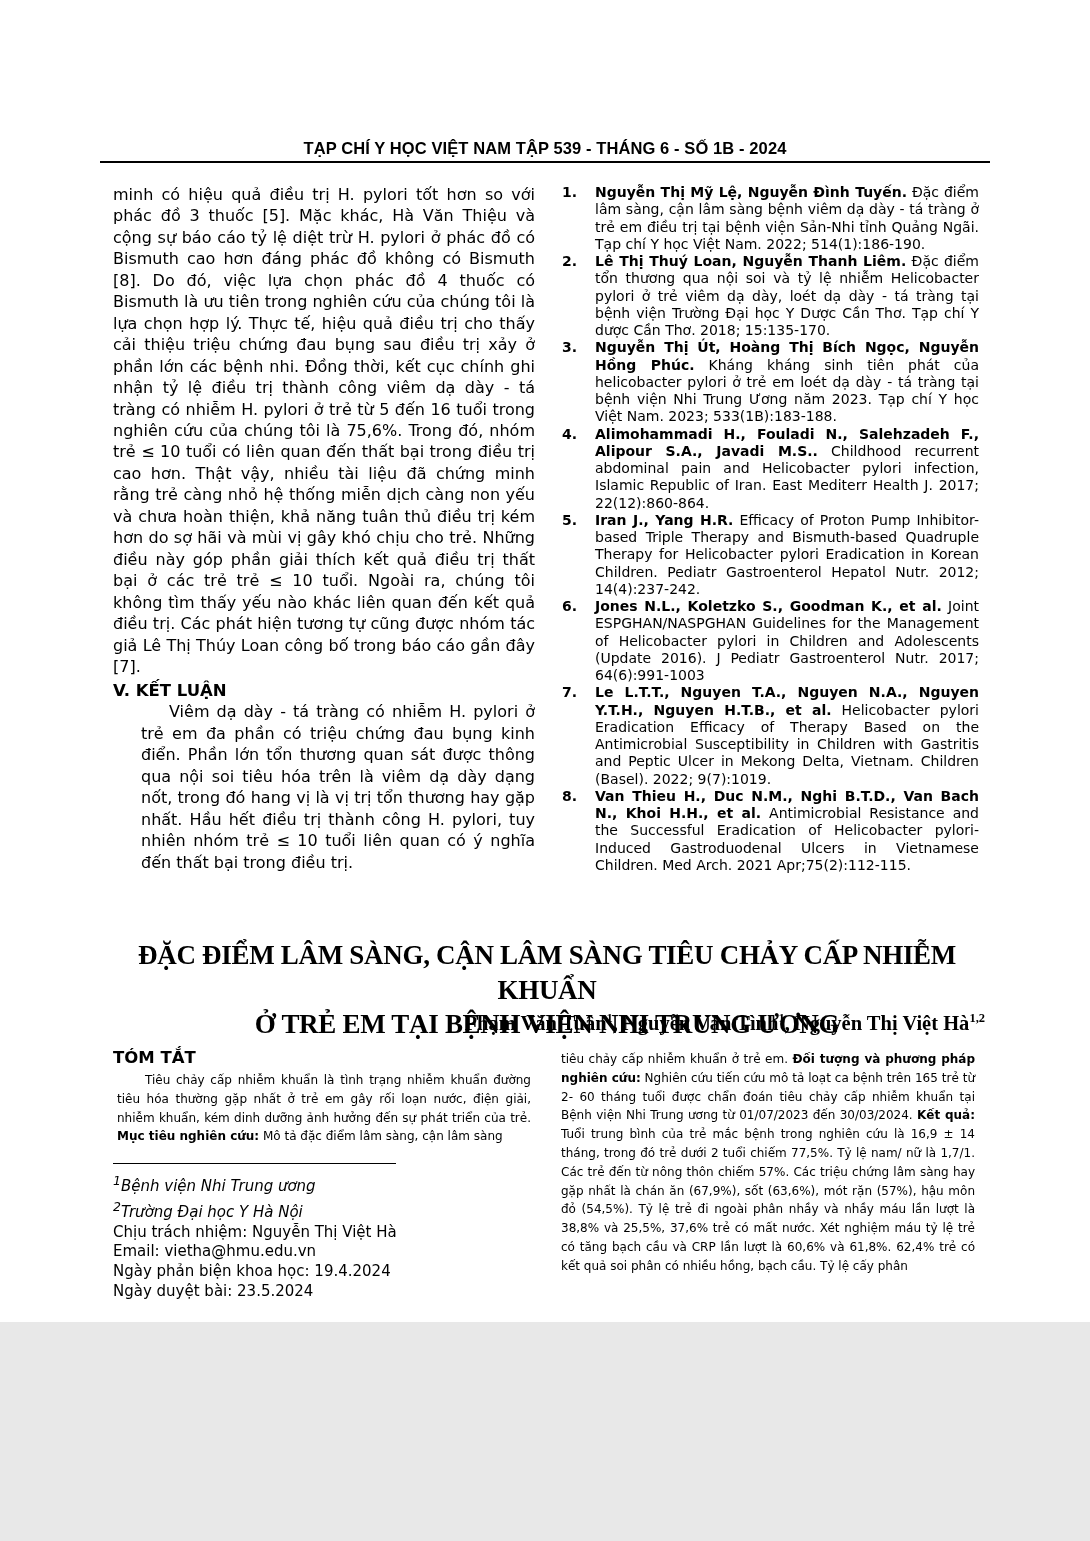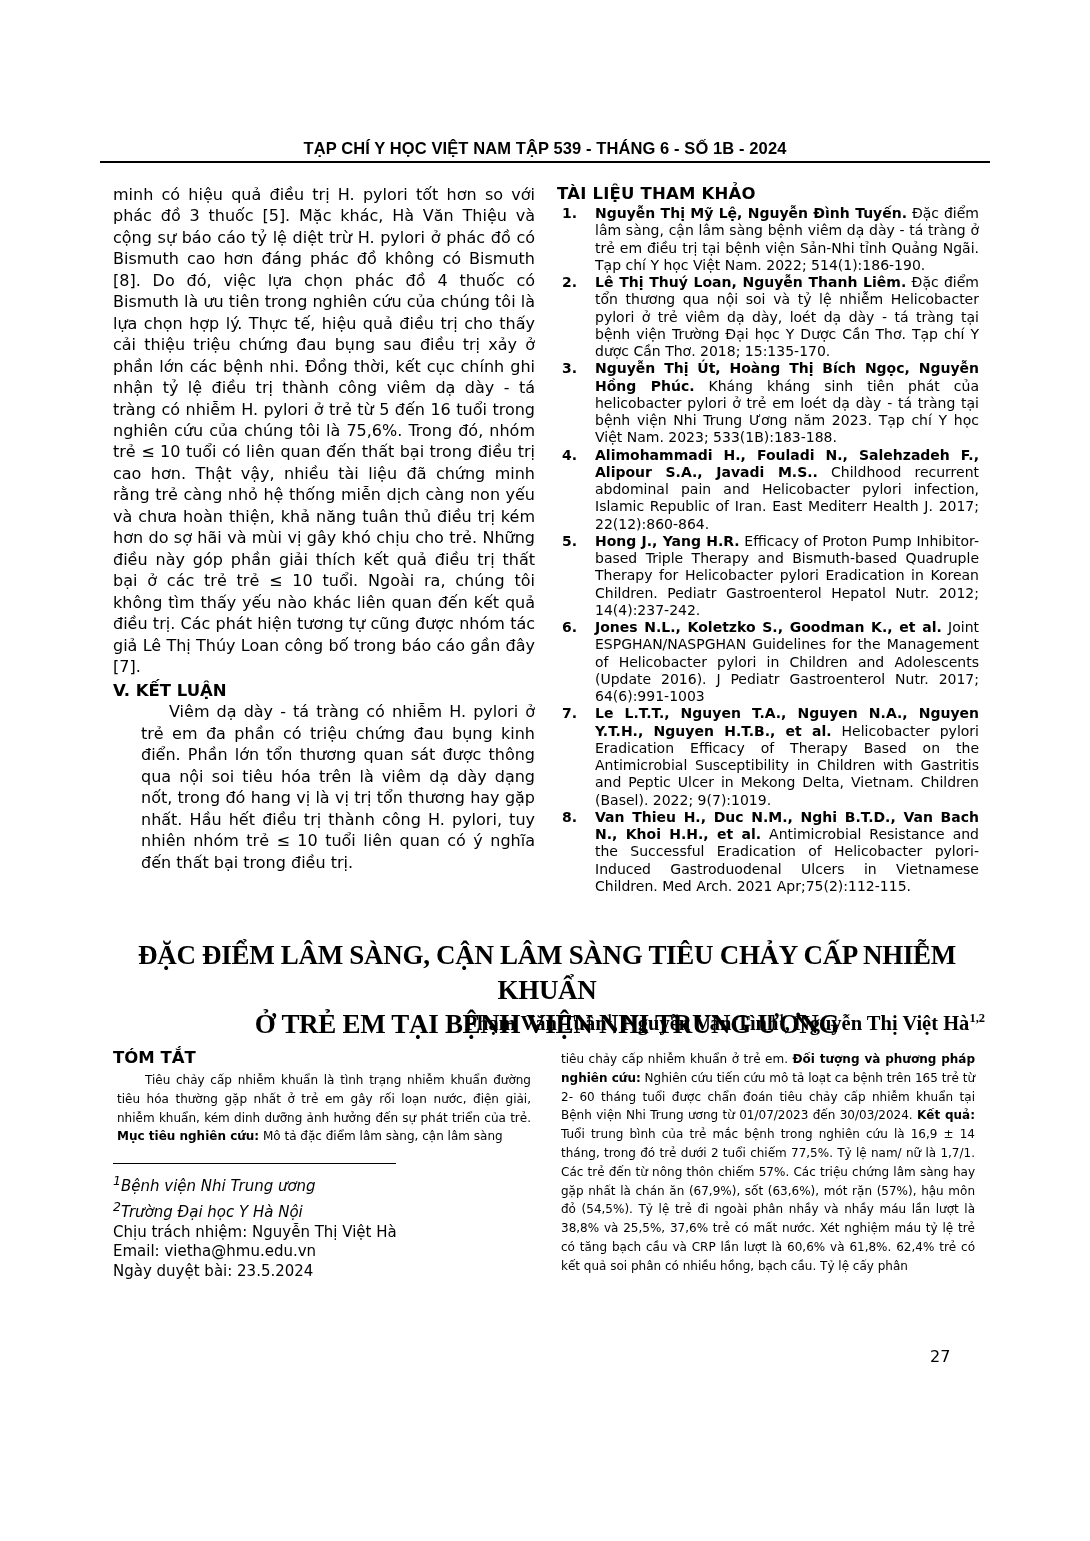--- a/index.html
+++ b/index.html
@@ -1,19 +1,19 @@
 <!DOCTYPE html>
 <html><head>
 <meta charset="utf-8">
 <style>
   html, body { margin: 0; padding: 0; background: #e8e8e8; }
   .page {
     position: relative;
     width: 1090px;
-    height: 1541px;
+    height: 1322px;
     margin: 0 auto;
     background: #ffffff;
     color: #000;
     font-family: "DejaVu Sans", sans-serif;
     overflow: hidden;
     text-decoration: underline;
   }
   
   .journal-header {
     position: absolute;
@@ -119,32 +119,31 @@
   <div class="journal-header">TẠP CHÍ Y HỌC VIỆT NAM TẬP 539 - THÁNG 6 - SỐ 1B - 2024</div>
   <div class="header-rule"></div>
 
   <div class="cols cols-top">
     <div class="col">
       <p class="body-par">minh có hiệu quả điều trị H. pylori tốt hơn so với phác đồ 3 thuốc [5]. Mặc khác, Hà Văn Thiệu và cộng sự báo cáo tỷ lệ diệt trừ H. pylori ở phác đồ có Bismuth cao hơn đáng phác đồ không có Bismuth [8]. Do đó, việc lựa chọn phác đồ 4 thuốc có Bismuth là ưu tiên trong nghiên cứu của chúng tôi là lựa chọn hợp lý. Thực tế, hiệu quả điều trị cho thấy cải thiệu triệu chứng đau bụng sau điều trị xảy ở phần lớn các bệnh nhi. Đồng thời, kết cục chính ghi nhận tỷ lệ điều trị thành công viêm dạ dày - tá tràng có nhiễm H. pylori ở trẻ từ 5 đến 16 tuổi trong nghiên cứu của chúng tôi là 75,6%. Trong đó, nhóm trẻ ≤ 10 tuổi có liên quan đến thất bại trong điều trị cao hơn. Thật vậy, nhiều tài liệu đã chứng minh rằng trẻ càng nhỏ hệ thống miễn dịch càng non yếu và chưa hoàn thiện, khả năng tuân thủ điều trị kém hơn do sợ hãi và mùi vị gây khó chịu cho trẻ. Những điều này góp phần giải thích kết quả điều trị thất bại ở các trẻ trẻ ≤ 10 tuổi. Ngoài ra, chúng tôi không tìm thấy yếu nào khác liên quan đến kết quả điều trị. Các phát hiện tương tự cũng được nhóm tác giả Lê Thị Thúy Loan công bố trong báo cáo gần đây [7].</p>
       <p class="section-heading">V. KẾT LUẬN</p>
       <p class="body-par indent">Viêm dạ dày - tá tràng có nhiễm H. pylori ở trẻ em đa phần có triệu chứng đau bụng kinh điển. Phần lớn tổn thương quan sát được thông qua nội soi tiêu hóa trên là viêm dạ dày dạng nốt, trong đó hang vị là vị trị tổn thương hay gặp nhất. Hầu hết điều trị thành công H. pylori, tuy nhiên nhóm trẻ ≤ 10 tuổi liên quan có ý nghĩa đến thất bại trong điều trị.</p>
     </div>
     <div class="col">
-      <p class="refs-heading">TÀI LIỆU THAM KHẢO</p>
       <div>
 
           <div class="ref-item"><span class="ref-num">1.</span><span class="ref-authors">Nguyễn Thị Mỹ Lệ, Nguyễn Đình Tuyến.</span><span> Đặc điểm lâm sàng, cận lâm sàng bệnh viêm dạ dày - tá tràng ở trẻ em điều trị tại bệnh viện Sản-Nhi tỉnh Quảng Ngãi. Tạp chí Y học Việt Nam. 2022; 514(1):186-190.</span></div>
 
           <div class="ref-item"><span class="ref-num">2.</span><span class="ref-authors">Lê Thị Thuý Loan, Nguyễn Thanh Liêm.</span><span> Đặc điểm tổn thương qua nội soi và tỷ lệ nhiễm Helicobacter pylori ở trẻ viêm dạ dày, loét dạ dày - tá tràng tại bệnh viện Trường Đại học Y Dược Cần Thơ. Tạp chí Y dược Cần Thơ. 2018; 15:135-170.</span></div>
 
           <div class="ref-item"><span class="ref-num">3.</span><span class="ref-authors">Nguyễn Thị Út, Hoàng Thị Bích Ngọc, Nguyễn Hồng Phúc.</span><span> Kháng kháng sinh tiên phát của helicobacter pylori ở trẻ em loét dạ dày - tá tràng tại bệnh viện Nhi Trung Ương năm 2023. Tạp chí Y học Việt Nam. 2023; 533(1B):183-188.</span></div>
 
           <div class="ref-item"><span class="ref-num">4.</span><span class="ref-authors">Alimohammadi H., Fouladi N., Salehzadeh F., Alipour S.A., Javadi M.S..</span><span> Childhood recurrent abdominal pain and Helicobacter pylori infection, Islamic Republic of Iran. East Mediterr Health J. 2017; 22(12):860-864.</span></div>
 
-          <div class="ref-item"><span class="ref-num">5.</span><span class="ref-authors">Hong J., Yang H.R.</span><span> Efficacy of Proton Pump Inhibitor-based Triple Therapy and Bismuth-based Quadruple Therapy for Helicobacter pylori Eradication in Korean Children. Pediatr Gastroenterol Hepatol Nutr. 2012; 14(4):237-242.</span></div>
+          <div class="ref-item"><span class="ref-num">5.</span><span class="ref-authors">Iran J., Yang H.R.</span><span> Efficacy of Proton Pump Inhibitor-based Triple Therapy and Bismuth-based Quadruple Therapy for Helicobacter pylori Eradication in Korean Children. Pediatr Gastroenterol Hepatol Nutr. 2012; 14(4):237-242.</span></div>
 
           <div class="ref-item"><span class="ref-num">6.</span><span class="ref-authors">Jones N.L., Koletzko S., Goodman K., et al.</span><span> Joint ESPGHAN/NASPGHAN Guidelines for the Management of Helicobacter pylori in Children and Adolescents (Update 2016). J Pediatr Gastroenterol Nutr. 2017; 64(6):991-1003</span></div>
 
           <div class="ref-item"><span class="ref-num">7.</span><span class="ref-authors">Le L.T.T., Nguyen T.A., Nguyen N.A., Nguyen Y.T.H., Nguyen H.T.B., et al.</span><span> Helicobacter pylori Eradication Efficacy of Therapy Based on the Antimicrobial Susceptibility in Children with Gastritis and Peptic Ulcer in Mekong Delta, Vietnam. Children (Basel). 2022; 9(7):1019.</span></div>
 
           <div class="ref-item"><span class="ref-num">8.</span><span class="ref-authors">Van Thieu H., Duc N.M., Nghi B.T.D., Van Bach N., Khoi H.H., et al.</span><span> Antimicrobial Resistance and the Successful Eradication of Helicobacter pylori-Induced Gastroduodenal Ulcers in Vietnamese Children. Med Arch. 2021 Apr;75(2):112-115.</span></div>
         </div>
     </div>
   </div>
 
@@ -157,20 +156,21 @@
   <div class="cols cols-bottom">
     <div class="col">
       <p class="abstract-heading">TÓM TẮT</p>
       <p class="abstract-par indent"><span>Tiêu chảy cấp nhiễm khuẩn là tình trạng nhiễm khuẩn đường tiêu hóa thường gặp nhất ở trẻ em gây rối loạn nước, điện giải, nhiễm khuẩn, kém dinh dưỡng ảnh hưởng đến sự phát triển của trẻ. </span><span style="font-weight: bold;">Mục tiêu nghiên cứu:</span><span> Mô tả đặc điểm lâm sàng, cận lâm sàng</span></p>
       <hr class="footnote-rule">
       <div class="footnote">
         <p class="fn-line"><sup style="font-style: italic;">1</sup><span style="font-style: italic;">Bệnh viện Nhi Trung ương</span></p>
         <p class="fn-line"><sup style="font-style: italic;">2</sup><span style="font-style: italic;">Trường Đại học Y Hà Nội</span></p>
         <p class="fn-line">Chịu trách nhiệm: Nguyễn Thị Việt Hà</p>
         <p class="fn-line">Email: vietha@hmu.edu.vn</p>
+        <p class="fn-line">Ngày phản biện khoa học: 19.4.2024</p>
         <p class="fn-line">Ngày duyệt bài: 23.5.2024</p>
       </div>
     </div>
     <div class="col">
       <p class="abstract-par"><span>tiêu chảy cấp nhiễm khuẩn ở trẻ em. </span><span style="font-weight: bold;">Đối tượng và phương pháp nghiên cứu:</span><span> Nghiên cứu tiến cứu mô tả loạt ca bệnh trên 165 trẻ từ 2- 60 tháng tuổi được chẩn đoán tiêu chảy cấp nhiễm khuẩn tại Bệnh viện Nhi Trung ương từ 01/07/2023 đến 30/03/2024. </span><span style="font-weight: bold;">Kết quả:</span><span> Tuổi trung bình của trẻ mắc bệnh trong nghiên cứu là 16,9 ± 14 tháng, trong đó trẻ dưới 2 tuổi chiếm 77,5%. Tỷ lệ nam/ nữ là 1,7/1. Các trẻ đến từ nông thôn chiếm 57%. Các triệu chứng lâm sàng hay gặp nhất là chán ăn (67,9%), sốt (63,6%), mót rặn (57%), hậu môn đỏ (54,5%). Tỷ lệ trẻ đi ngoài phân nhầy và nhầy máu lần lượt là 38,8% và 25,5%, 37,6% trẻ có mất nước. Xét nghiệm máu tỷ lệ trẻ có tăng bạch cầu và CRP lần lượt là 60,6% và 61,8%. 62,4% trẻ có kết quả soi phân có nhiều hồng, bạch cầu. Tỷ lệ cấy phân</span></p>
     </div>
   </div>
 
   <div class="page-number">27</div>
 

